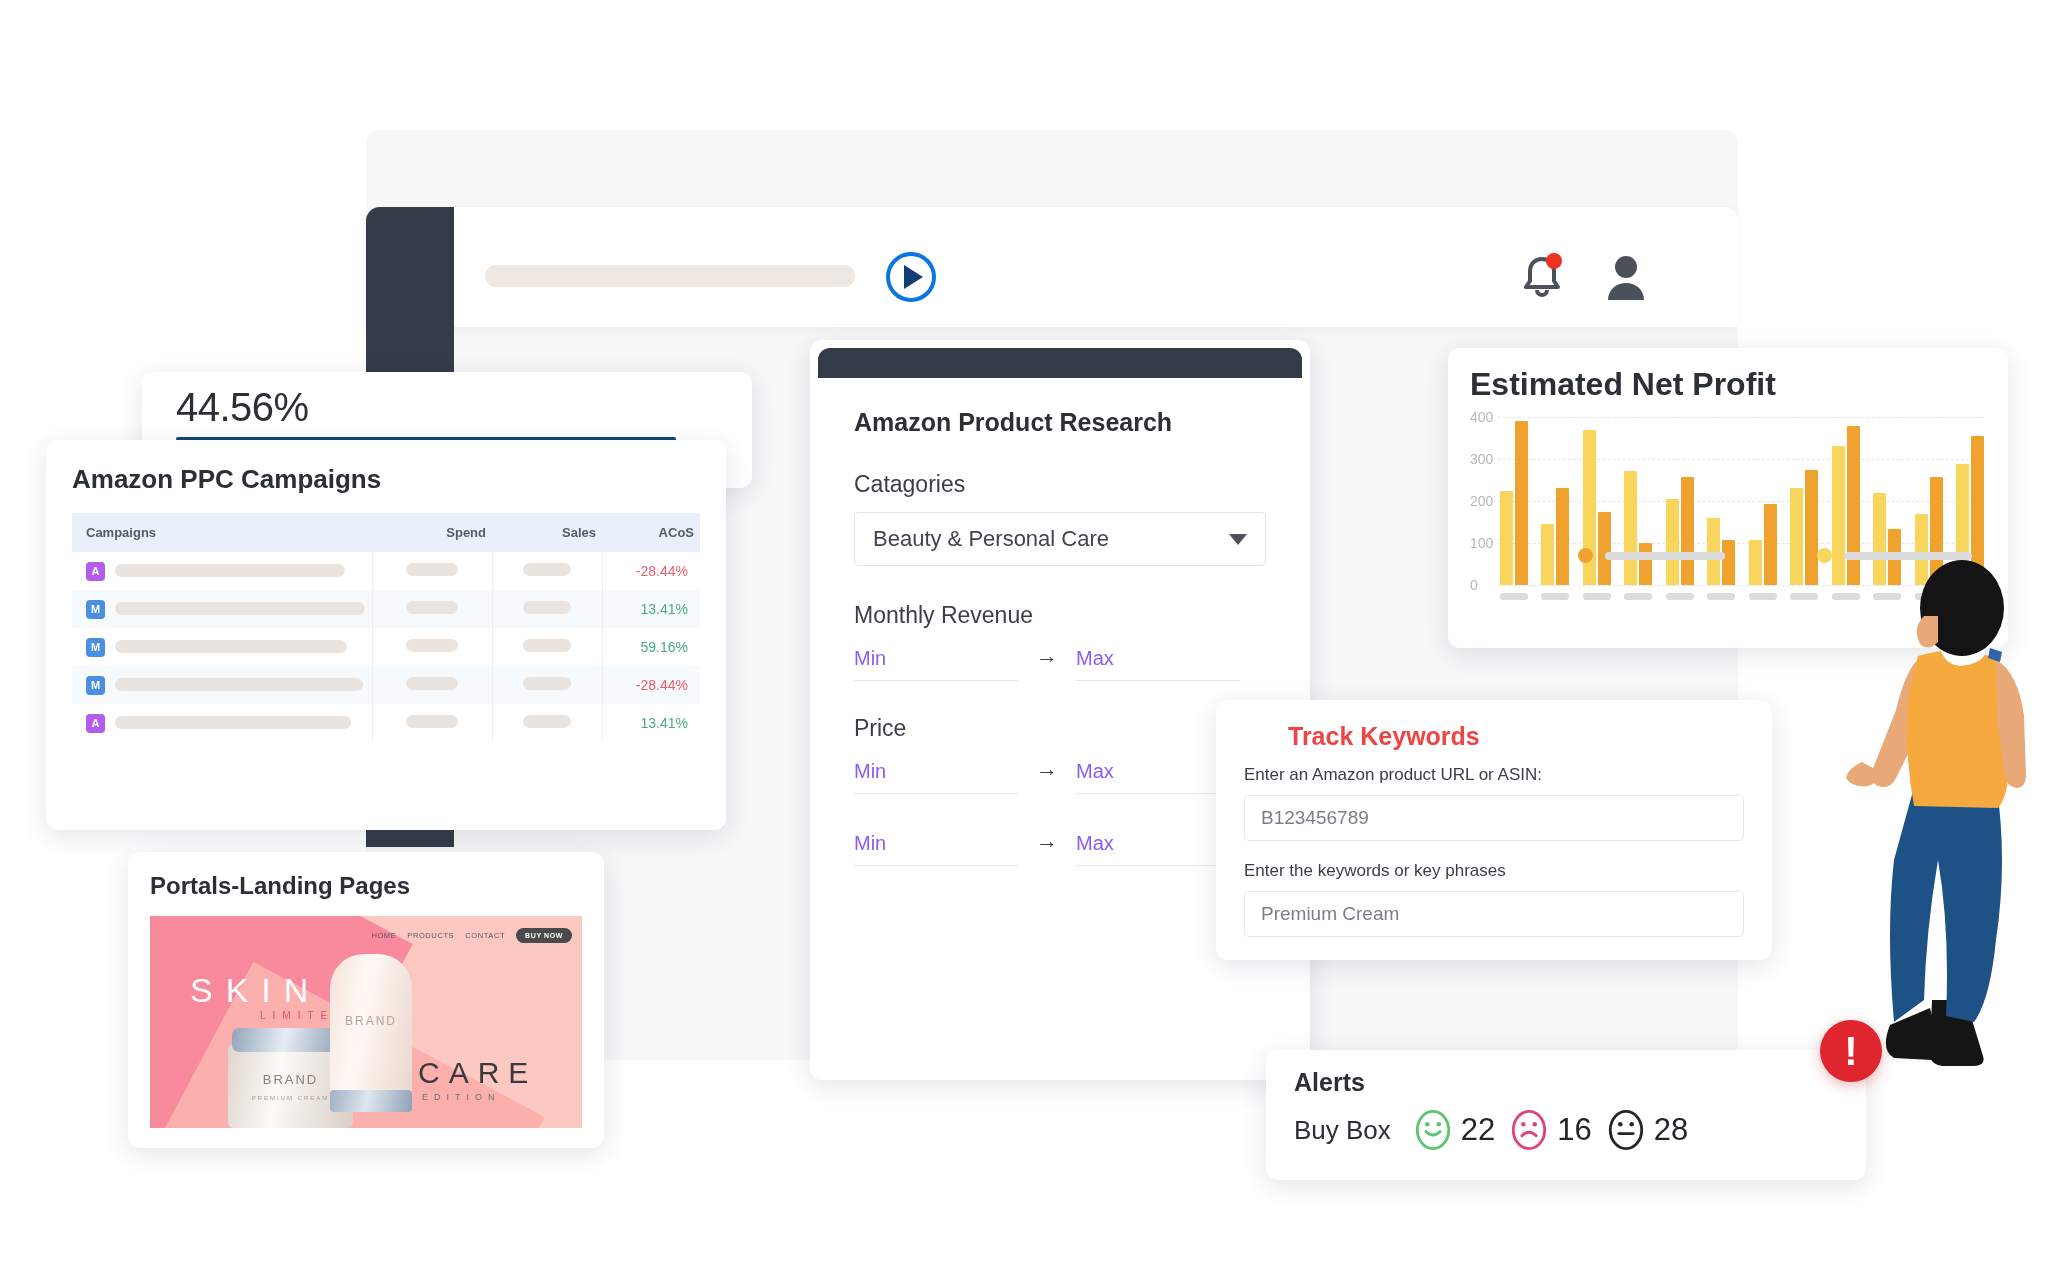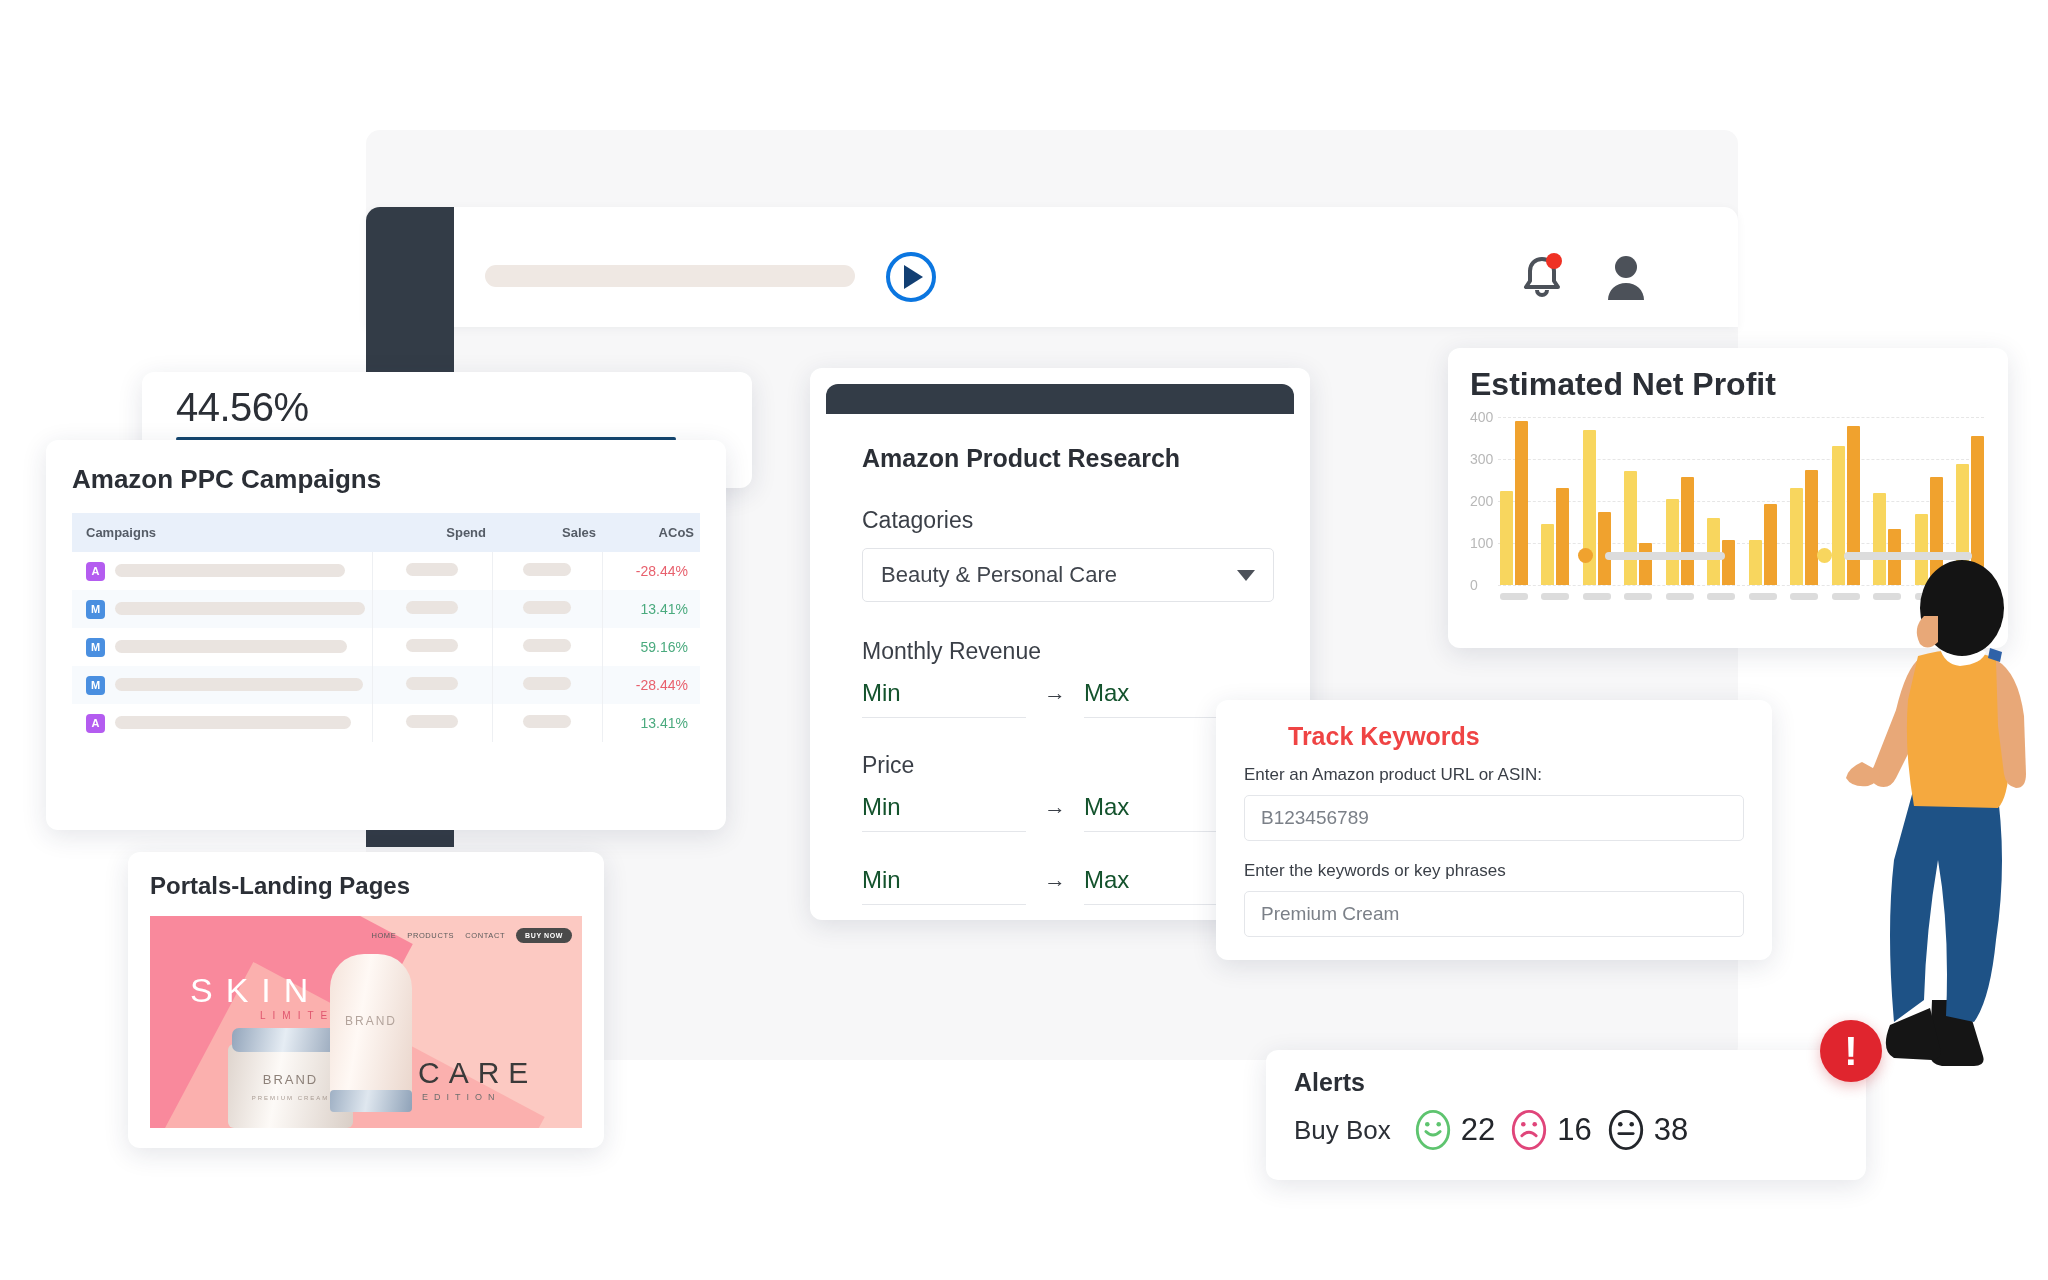--- a/index.html
+++ b/index.html
@@ -109,34 +109,34 @@
   .jar { position: absolute; left: 78px; top: 128px; width: 125px; height: 84px;
           background: linear-gradient(100deg,#ded4cd 0%,#fdfaf7 40%,#d9cec6 100%); border-radius: 6px; }
   .jar .lid { position: absolute; top: -16px; left: 4px; width: 117px; height: 24px;
           background: linear-gradient(100deg,#93a5bb,#e6edf4 45%,#8496ad); border-radius: 7px; }
   .jar .jb { position: absolute; top: 28px; width: 100%; text-align: center;
           font-size: 13px; color: #8d8179; letter-spacing: 2px; }
   .jar .jpc { position: absolute; top: 50px; width: 100%; text-align: center;
           font-size: 6px; color: #a79a92; letter-spacing: 2px; line-height: 1.5; }
 
   
-  #research-card { left: 810px; top: 368px; width: 500px; height: 552px; padding: 16px; overflow: hidden; }
+  #research-card { left: 810px; top: 340px; width: 500px; height: 740px; padding: 8px; overflow: hidden; }
   #research-card .rhead { height: 30px; background: #333c47; border-radius: 12px 12px 0 0; }
   .rbody { padding: 30px 36px 0 36px; }
   .rtitle { font-size: 25px; color: #2b2f36; font-weight: 600; margin-bottom: 34px; }
   .rlabel { font-size: 23px; color: #3a3f47; margin-bottom: 14px; }
   .rselect { width: 412px; height: 54px; border: 1px solid #e2e4e8; border-radius: 5px;
              display: flex; align-items: center; justify-content: space-between;
              padding: 0 18px; margin-bottom: 36px; }
   .rselect span.v { font-size: 22px; color: #40454d; }
   .caret { width: 0; height: 0; border-left: 9px solid transparent; border-right: 9px solid transparent;
            border-top: 11px solid #4c5159; }
   .mmrow { display: flex; align-items: flex-end; gap: 18px; margin-bottom: 34px; }
   .mmfield { width: 164px; border-bottom: 1px solid #e4e6ea; padding-bottom: 10px; }
-  .mmfield span { font-size: 24px; color: #14532d; }
+  .mmfield span { font-size: 20px; color: #8b5cf6; }
   .arrow { font-size: 22px; color: #3a3f47; padding-bottom: 12px; }
 
   
   #chart-card { left: 1448px; top: 348px; width: 560px; height: 300px; padding: 18px 20px 0 22px; }
   #chart-title { font-size: 32px; color: #2b2f36; font-weight: 600; margin-bottom: 14px; }
   .plot { position: relative; width: 512px; height: 168px; margin-left: 2px; }
   .ylab { position: absolute; left: -2px; font-size: 14px; color: #b8b8b8; transform: translateY(-50%); }
   .gridline { position: absolute; left: 26px; right: 0; height: 0; border-top: 1px dashed #e6e6e6; }
   .bars { position: absolute; left: 28px; right: 0; bottom: 0; top: 0; display: flex;
           align-items: flex-end; justify-content: space-between; }
@@ -459,21 +459,21 @@
             <circle cx="18" cy="12" r="1.6" fill="#e0457a"></circle>
             <path d="M9 20 Q14 15 19 20" fill="none" stroke="#e0457a" stroke-width="2" stroke-linecap="round"></path>
           </svg>
           <span class="num">16</span>
           <svg width="40" height="46" viewBox="0 0 28 32" style="margin-right: 8px;">
             <ellipse cx="14" cy="16" rx="11" ry="13" fill="none" stroke="#23262b" stroke-width="2"></ellipse>
             <circle cx="10" cy="12" r="1.6" fill="#23262b"></circle>
             <circle cx="18" cy="12" r="1.6" fill="#23262b"></circle>
             <path d="M9 18.5 L19 18.5" fill="none" stroke="#23262b" stroke-width="2" stroke-linecap="round"></path>
           </svg>
-          <span class="num">38</span>
+          <span class="num">28</span>
         </span>
     </div>
   </div>
 
   <div class="alert-badge">
     <span class="ex">!</span>
   </div>
 
   <div class="person">
     <svg width="210" height="550" viewBox="0 0 210 550">

